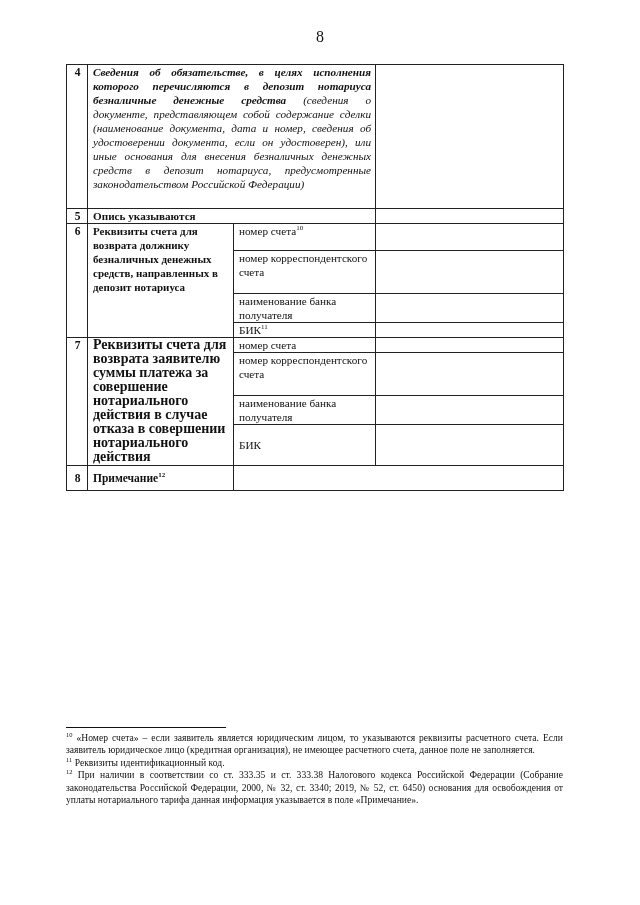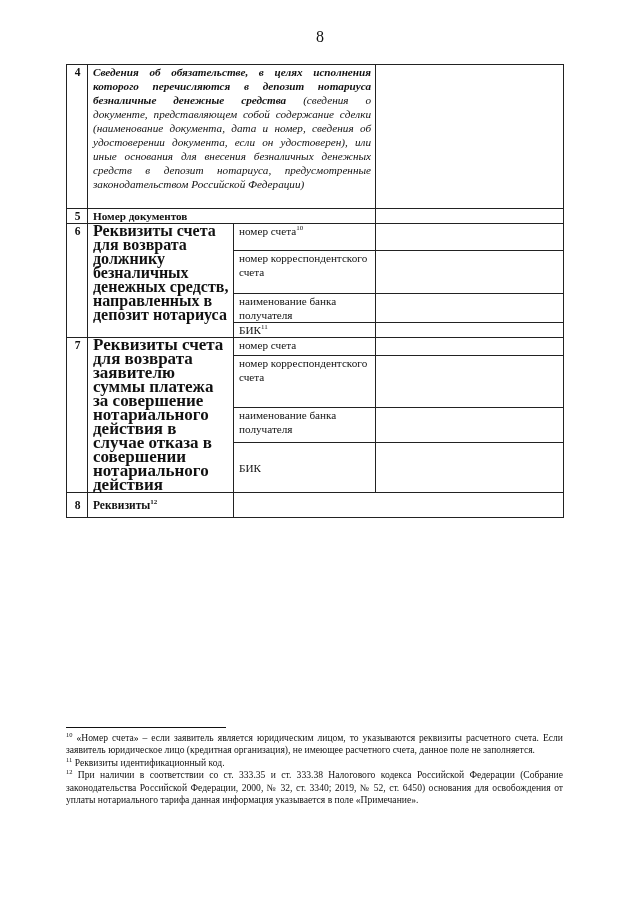--- a/index.html
+++ b/index.html
@@ -37,65 +37,65 @@
 
   <tbody>
       <tr class="r4">
     <td class="num">4</td>
     <td colspan="2" class="just"><span class="b">Сведения об обязательстве, в целях исполнения которого перечисляются в депозит нотариуса безналичные денежные средства</span><span> (сведения о документе, представляющем собой содержание сделки (наименование документа, дата и номер, сведения об удостоверении документа, если он удостоверен), или иные основания для внесения безналичных денежных средств в депозит нотариуса, предусмотренные законодательством Российской Федерации)</span></td>
     <td></td>
   </tr>
 
   <tr class="r5">
     <td class="num">5</td>
-    <td colspan="2" class="b">Номер документов</td>
+    <td colspan="2" class="b">Опись указываются</td>
     <td></td>
   </tr>
 
   <tr>
     <td class="num" rowspan="4">6</td>
-    <td rowspan="4" class="b" style="font-size:16px">Реквизиты счета для возврата должнику безналичных денежных средств, направленных в депозит нотариуса</td>
+    <td rowspan="4" class="b" style="font-size:11px">Реквизиты счета для возврата должнику безналичных денежных средств, направленных в депозит нотариуса</td>
     <td class="sub" style="height:26px"><span>номер счета</span><sup>10</sup></td>
     <td></td>
   </tr>
   <tr>
     <td class="sub" style="height:42px">номер корреспондентского счета</td>
     <td></td>
   </tr>
   <tr>
     <td class="sub" style="height:28px">наименование банка получателя</td>
     <td></td>
   </tr>
   <tr>
     <td class="sub" style="height:14px"><span>БИК</span><sup>11</sup></td>
     <td></td>
   </tr>
 
   <tr>
     <td class="num" rowspan="4">7</td>
-    <td rowspan="4" class="b" style="font-size:17px">Реквизиты счета для возврата заявителю суммы платежа за совершение нотариального действия в случае отказа в совершении нотариального действия</td>
+    <td rowspan="4" class="b" style="font-size:14px">Реквизиты счета для возврата заявителю суммы платежа за совершение нотариального действия в случае отказа в совершении нотариального действия</td>
     <td class="sub" style="height:14px">номер счета</td>
     <td></td>
   </tr>
   <tr>
     <td class="sub" style="height:42px">номер корреспондентского счета</td>
     <td></td>
   </tr>
   <tr>
     <td class="sub" style="height:28px">наименование банка получателя</td>
     <td></td>
   </tr>
   <tr>
     <td class="sub" style="height:40px; vertical-align:middle">БИК</td>
     <td></td>
   </tr>
 
   <tr>
     <td class="num" style="height:24px; vertical-align:middle">8</td>
-    <td class="b" style="vertical-align:middle; font-size:11.5px"><span>Реквизиты</span><sup>12</sup></td>
+    <td class="b" style="vertical-align:middle; font-size:11.5px"><span>Примечание</span><sup>12</sup></td>
     <td colspan="2"></td>
   </tr>
 </tbody>
   </table>
 
 <div class="footnotes">
   <div class="fn-rule"></div>
   <div class="fn"><sup>10</sup> <span>«Номер счета» – если заявитель является юридическим лицом, то указываются реквизиты расчетного счета. Если заявитель юридическое лицо (кредитная организация), не имеющее расчетного счета, данное поле не заполняется.</span></div>
   <div class="fn"><sup>11</sup> <span>Реквизиты идентификационный код.</span></div>
   <div class="fn"><sup>12</sup> <span>При наличии в соответствии со ст. 333.35 и ст. 333.38 Налогового кодекса Российской Федерации (Собрание законодательства Российской Федерации, 2000, № 32, ст. 3340; 2019, № 52, ст. 6450) основания для освобождения от уплаты нотариального тарифа данная информация указывается в поле «Примечание».</span></div>

